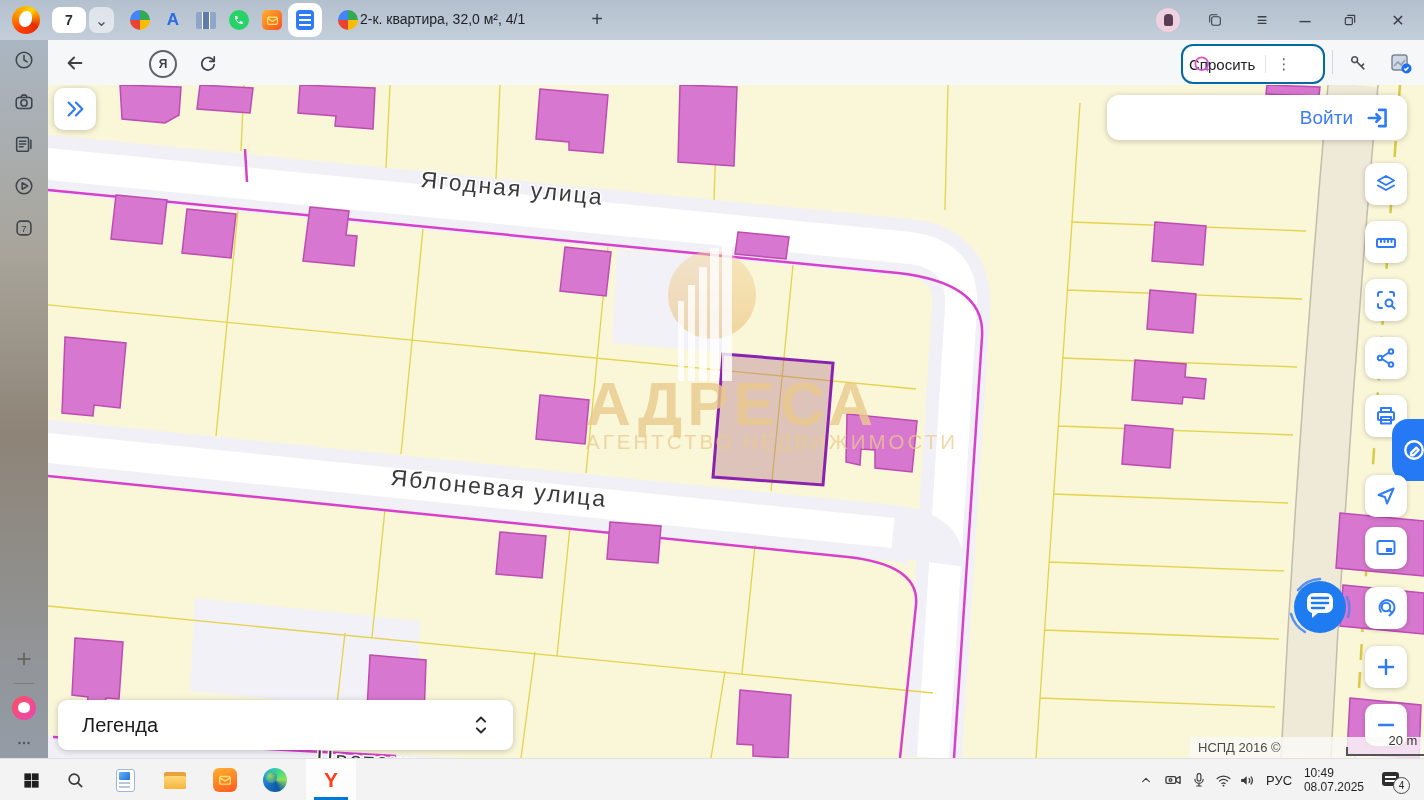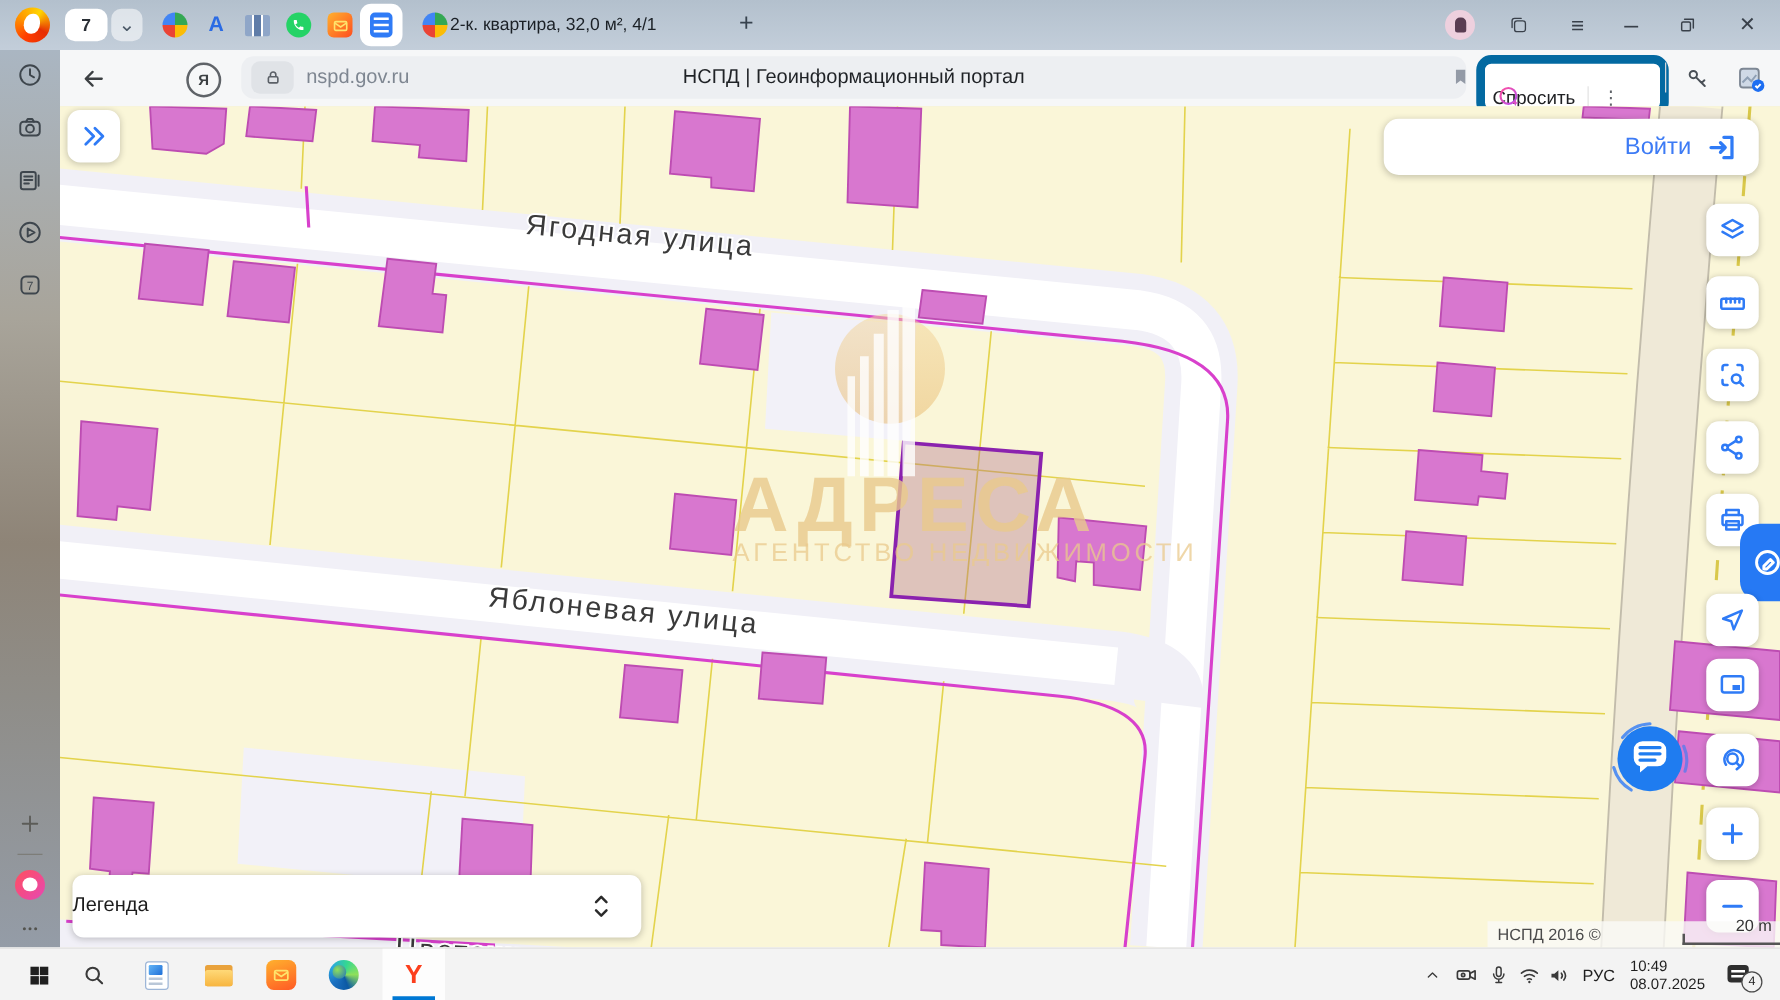--- a/index.html
+++ b/index.html
@@ -28,21 +28,21 @@
 
 .toolbar{position:absolute;top:40px;left:48px;width:1376px;height:45px;background:#f6f7f8;border-bottom:1px solid #e2e3e5}
 .toolbar *{position:absolute}
 .tbtn{top:10px;width:26px;height:26px;display:flex;align-items:center;justify-content:center}
 .yacirc{left:101px;top:10px;width:24px;height:24px;border:2px solid #5f6368;border-radius:50%;display:flex;align-items:center;justify-content:center;font-size:12px;color:#3c4043;font-weight:bold}
 .smartline{left:145px;top:5px;width:980px;height:34px;background:#edeff2;border-radius:10px}
 .lockchip{left:8px;top:4px;width:34px;height:26px;background:#e0e3e7;border-radius:7px;display:flex;align-items:center;justify-content:center}
 .urltext{left:52px;top:8px;font-size:16px;color:#7e8691}
 .ptitle{left:0;right:0;top:8px;text-align:center;font-size:16px;color:#1f2226}
 .bmark{right:12px;top:8px}
-.askpill{left:1133px;top:4px;width:140px;height:36px;background:#fff;border:7px solid #0369a1;border-radius:12px;display:flex;align-items:flex-end}
+.askpill{left:1133px;top:4px;width:140px;height:36px;background:#fff;border:2px solid #0369a1;border-radius:12px;display:flex;align-items:center}
 .askpill span{position:static}
 .asklabel{font-size:15px;color:#202124;margin-left:6px}
 .askdots{margin-left:10px;padding-left:10px;border-left:1px solid #e4e4e4;color:#5f6368;font-size:15px}
 .tsep{left:1284px;top:10px;width:1px;height:24px;background:#d5d8dc}
 
 .sidebar{position:absolute;top:40px;left:0;width:48px;height:718px;background:linear-gradient(180deg,#aab6c2 0%,#a8a49a 30%,#8f checking 0,#8e8477 55%,#8f8d88 70%,#949ca7 100%);background:linear-gradient(180deg,#aab6c2 0%,#a8a49a 30%,#8e8477 55%,#8f8d88 72%,#949ca7 100%)}
 .sicon{position:absolute;left:13px;width:22px;height:22px;display:flex;align-items:center;justify-content:center}
 .alice{position:absolute;left:12px;width:24px;height:24px;border-radius:50%;background:linear-gradient(135deg,#ff4f5e,#e748b4)}
 .alice::after{content:"";position:absolute;left:6px;top:6px;width:12px;height:11px;background:#fff;border-radius:50% 50% 45% 45%}
 .sdiv{position:absolute;left:14px;width:20px;height:1px;background:#7d7d78}
@@ -51,21 +51,21 @@
 .overlay{position:absolute}
 .card{background:#fff;border-radius:10px;box-shadow:0 1px 6px rgba(0,0,0,.22)}
 .expandbtn{left:6px;top:3px;width:42px;height:42px;display:flex;align-items:center;justify-content:center}
 .loginbar{left:1059px;top:10px;width:300px;height:45px;border-radius:12px;display:flex;align-items:center;justify-content:flex-end}
 .loginlabel{font-size:19px;color:#3d7bf5;margin-right:12px}
 .mbtn{position:absolute;left:1317px;width:42px;height:42px;background:#fff;border-radius:10px;box-shadow:0 1px 5px rgba(0,0,0,.22);display:flex;align-items:center;justify-content:center}
 .mbtn svg,.bluesvg{stroke:#2f7bf6;fill:none;stroke-width:2;stroke-linecap:round;stroke-linejoin:round}
 .blob{position:absolute;left:1344px;top:334px;width:44px;height:62px;background:#2679f4;border-radius:16px 0 0 16px;display:flex;align-items:center;justify-content:center}
 .chatfab{position:absolute;left:1237px;top:487px;width:70px;height:70px}
 .legend{left:10px;top:615px;width:455px;height:50px;border-radius:9px;display:flex;align-items:center}
-.legendlabel{font-size:16px;color:#1c1c1c;flex:1}
+.legendlabel{font-size:20px;color:#1c1c1c;margin-left:24px;flex:1}
 .attrib{left:1142px;top:652px;width:234px;height:21px;background:rgba(250,250,247,.8);display:flex;align-items:center}
 .attribtext{font-size:13px;color:#4a4a4a;margin-left:8px}
 .scalewrap{position:absolute;left:156px;top:-3px;width:114px}
 .scalelabel{text-align:center;font-size:13px;color:#333;height:13px;line-height:13px}
 .bracket{height:7px;border-left:2px solid #555;border-right:2px solid #555;border-bottom:2px solid #555}
 
 .taskbar{position:absolute;top:758px;left:0;width:1424px;height:42px;background:#f3f3f3;border-top:1px solid #e1e1e1}
 .tk{position:absolute;top:8px;width:26px;height:26px;display:flex;align-items:center;justify-content:center}
 .ytile{position:absolute;left:306px;top:0;width:50px;height:41px;background:#fdfdfd;display:flex;align-items:center;justify-content:center}
 .ytile::after{content:"";position:absolute;left:8px;bottom:0;width:34px;height:3px;background:#0078d4}
@@ -141,35 +141,20 @@
       <svg width="22" height="22" viewBox="0 0 24 24" class="dgray">
           <path d="M19 12H6M11 6l-6 6 6 6"></path>
         </svg>
     </div>
     <div class="yacirc">Я</div>
     <div class="tbtn" style="left:148px;left:147px;top:10px;left:147px">
       <svg width="20" height="20" viewBox="0 0 24 24" class="dgray">
           <path d="M19 10a7.5 7.5 0 10.5 4"></path>
           <path d="M19.5 4.5V10H14"></path>
         </svg>
-    </div>
-    <div class="smartline">
-      <div class="lockchip">
-        <svg width="13" height="13" viewBox="0 0 24 24" style="stroke:#5b6067;fill:none;stroke-width:2.4">
-            <rect x="5" y="10" width="14" height="9" rx="2"></rect>
-            <path d="M8 10V7a4 4 0 018 0v3"></path>
-          </svg>
-      </div>
-      <div class="urltext">nspd.gov.ru</div>
-      <div class="ptitle">НСПД | Геоинформационный портал</div>
-      <div class="bmark">
-        <svg width="15" height="17" viewBox="0 0 24 24" fill="#939aa6">
-            <path d="M6 3h12v18l-6-4.5L6 21z"></path>
-          </svg>
-      </div>
     </div>
     <div class="askpill">
       <svg width="19" height="19" viewBox="0 0 24 24" style="margin-left:10px">
         <defs>
             <linearGradient id="askg" x1="0" y1="0" x2="1" y2="1">
               <stop offset="0" stop-color="#ff4f9e"></stop>
               <stop offset="1" stop-color="#b44df0"></stop>
             </linearGradient>
           </defs>
         <circle cx="11" cy="11" r="8" fill="none" stroke="url(#askg)" stroke-width="2.2"></circle>

